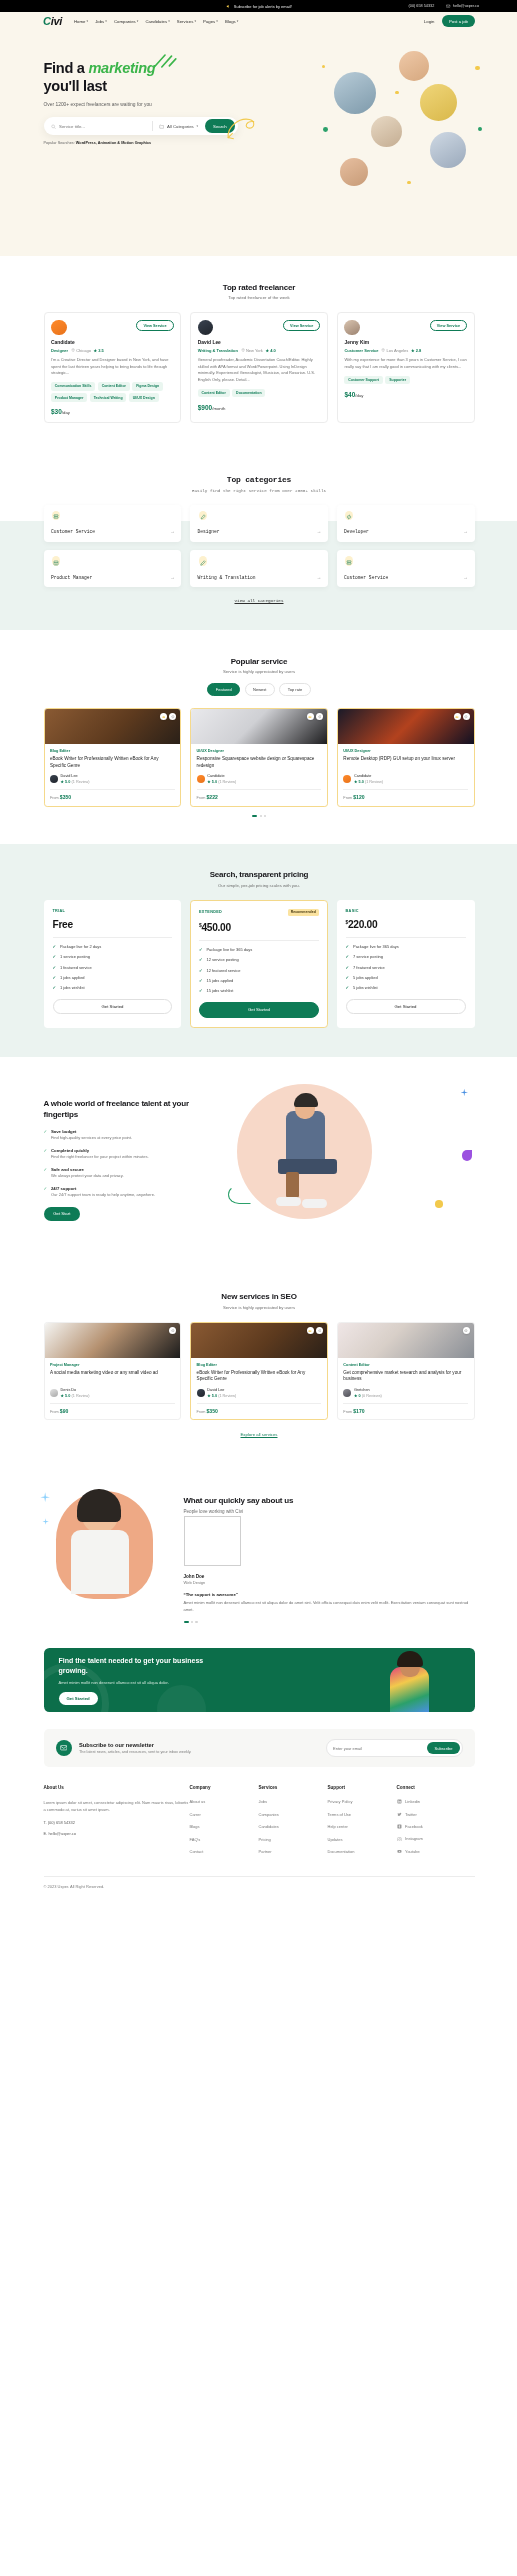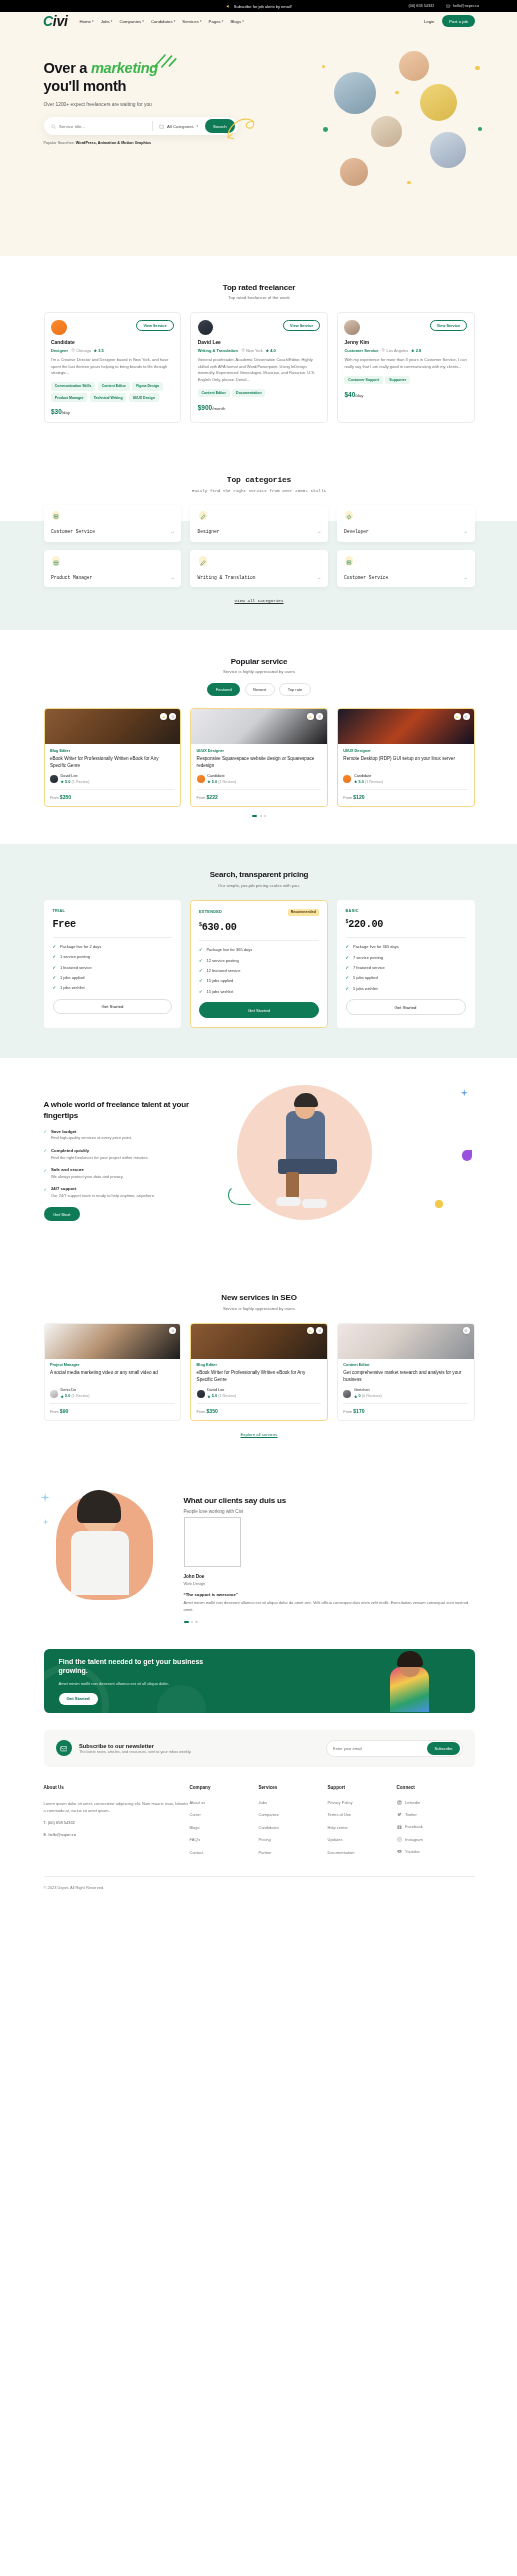--- a/index.html
+++ b/index.html
@@ -26,21 +26,21 @@
     display: flex; align-items: center; gap: 12px; font-size: 3.8px; color: #ddd;
   }
   .tb-item { display: flex; align-items: center; gap: 2.2px; }
 
   
   .nav {
     background: #FAF6EC; height: 18.3px;
     display: flex; align-items: center;
     padding: 0 43px;
   }
-  .logo { font-size: 14px; font-weight: 700; font-style: italic; letter-spacing: -0.3px; }
+  .logo { font-size: 11px; font-weight: 700; font-style: italic; letter-spacing: -0.3px; }
   .logo .c { color: #0E7B56; }
   .logo .rest { color: #17171a; }
   .nav-links { display: flex; gap: 7px; margin-left: 12px; }
   .nav-link {
     font-size: 4.3px; color: #2b2b2b; display: flex; align-items: center; gap: 1.1px;
     cursor: pointer; white-space: nowrap;
   }
   .caret { font-size: 3.2px; opacity: .75; }
   .nav-right { margin-left: auto; display: flex; align-items: center; gap: 7.5px; }
   .login { font-size: 4.3px; color: #2b2b2b; cursor: pointer; }
@@ -159,21 +159,21 @@
   .dt.on { background:#0E7B56; width:5.4px; border-radius:1.6px; }
 
   
   .pricing { background:#EBF3F0; padding: 18.3px 0 21.6px; }
   .pgrid { display:grid; grid-template-columns: repeat(3,1fr); gap:8.6px; margin-top:12px; }
   .pcard { background:#fff; border-radius:3.8px; padding:8px 8px 9.2px; border:0.5px solid transparent; }
   .pcard.rec { border-color:#F3D88A; }
   .phead { display:flex; align-items:center; justify-content:space-between; }
   .ptier { font-size:3.8px; font-weight:700; color:#0E7B56; letter-spacing:0.3px; }
   .prec { background:#FBE3A0; color:#4a3b12; font-size:3.5px; font-weight:600; padding:1.6px 3.2px; border-radius:1.6px; }
-  .pprice { font-size:10.2px; font-weight:700; color:#141414; margin-top:6px; letter-spacing:-0.3px;font-family:Liberation Mono, monospace; }
+  .pprice { font-size:10.2px; font-weight:700; color:#141414; margin-top:6px; letter-spacing:-0.3px; }
   .pprice sup { font-size:4.9px; top:-4.3px; font-weight:700; }
   .phr { height:0.5px; background:#ededed; margin:7px 0 6.5px; }
   .pfeat { display:flex; align-items:center; gap:3.8px; font-size:4px; color:#3d3d3d; margin-bottom:5.4px; }
   .chk { color:#0E7B56; font-size:4.3px; font-weight:700; }
   .pbtn { width:100%; border:0.5px solid #e0e0e0; background:#fff; color:#1f1f1f; font-size:4.3px; border-radius:10.8px; padding:4.3px 0; margin-top:3.2px; cursor:pointer; font-family:"Liberation Sans",sans-serif;}
   .pbtn.solid { background:#0E7B56; border-color:#0E7B56; color:#fff; }
 
   
   .world { position:relative; padding: 21.6px 0 25px; overflow:hidden; }
   .world-inner { width:431px; margin:0 auto; display:flex; align-items:center; }
@@ -302,22 +302,22 @@
         <path d="M4 24 L24 2" stroke="#3BB54A" stroke-width="3" stroke-linecap="round" fill="none"></path>
         <path d="M18 24 L36 4" stroke="#3BB54A" stroke-width="3" stroke-linecap="round" fill="none"></path>
         <path d="M32 22 L44 9" stroke="#3BB54A" stroke-width="3" stroke-linecap="round" fill="none"></path>
       </svg>
       <svg class="arrow-doodle" width="32" height="24" viewBox="0 0 60 44">
         <path d="M4 40 C2 20, 24 2, 44 6 C56 9, 54 24, 42 22 C34 20, 38 8, 52 10" stroke="#F2C94C" stroke-width="2" fill="none" stroke-linecap="round"></path>
         <path d="M4 40 L12 32 M4 40 L14 42" stroke="#F2C94C" stroke-width="2" fill="none" stroke-linecap="round"></path>
       </svg>
 
       <h1>
-        <span>Over a </span><span class="free">marketing</span><br>
-        <span>you'll month</span>
+        <span>Find a </span><span class="free">marketing</span><br>
+        <span>you'll last</span>
       </h1>
       <div class="hero-sub">Over 1200+ expect freelancers are waiting for you</div>
 
       <div class="searchbar">
         <div class="sb-field">
           <svg width="5.4" height="5.4" viewBox="0 0 24 24">
               <circle cx="10.5" cy="10.5" r="7" fill="none" stroke="#b5b5b5" stroke-width="2.3"></circle>
               <path d="M16 16l5 5" stroke="#b5b5b5" stroke-width="2.3" stroke-linecap="round"></path>
             </svg>
           <input placeholder="Service title..." style="">
@@ -725,21 +725,21 @@
               <span>1 jobs wishlist</span>
             </div>
           <button class="pbtn">Get Started</button>
         </div>
 
         <div class="pcard rec">
           <div class="phead">
             <span class="ptier">EXTENDED</span>
             <span class="prec">Recommended</span>
           </div>
-          <div class="pprice"><sup>$</sup><span>630.00</span></div>
+          <div class="pprice"><sup>$</sup><span>450.00</span></div>
           <div class="phr"></div>
           <div class="pfeat">
               <span class="chk">✓</span>
               <span>Package live for 365 days</span>
             </div>
           <div class="pfeat">
               <span class="chk">✓</span>
               <span>12 service posting</span>
             </div>
           <div class="pfeat">
@@ -958,21 +958,21 @@
     <div class="testi-inner">
       <div class="testi-photo">
         <div style="position:absolute; left:12px; top:14px; width:97px; height:108px; background:#EEA985; border-radius:49px 49px 38px 38px;"></div>
         <div style="position:absolute; left:38px; top:17px; width:36px; height:39px; background:#F0C09B; border-radius:50% 50% 45% 45%;"></div>
         <div style="position:absolute; left:33px; top:12px; width:44px; height:33px; background:#2B2622; border-radius:21.6px 21.6px 5.4px 5.4px;"></div>
         <div style="position:absolute; left:27px; top:53px; width:58px; height:64px; background:#F4F4F2; border-radius:9.7px 9.7px 0 0;"></div>
         <div style="position:absolute; left:-3.2px; top:15px; width:9.7px; height:9.7px; background:#8ED1FC; clip-path:polygon(50% 0,58% 42%,100% 50%,58% 58%,50% 100%,42% 58%,0 50%,42% 42%);"></div>
         <div style="position:absolute; left:-1.1px; top:41px; width:6.5px; height:6.5px; background:#8ED1FC; clip-path:polygon(50% 0,58% 42%,100% 50%,58% 58%,50% 100%,42% 58%,0 50%,42% 42%);"></div>
       </div>
       <div class="testi-right">
-        <h2>What our clients say duis us</h2>
+        <h2>What our quickly say about us</h2>
         <div class="testi-sub">People love working with Civi</div>
         <div class="testi-card"></div>
         <div class="t-name">John Doe</div>
         <div class="t-role">Web Design</div>
         <div class="t-quote">“The support is awesome”</div>
         <div class="t-body">Amet minim mollit non deserunt ullamco est sit aliqua dolor do amet sint. Velit officia consequat duis enim velit mollit. Exercitation veniam consequat sunt nostrud amet.</div>
         <div class="t-dots">
           <span class="dt on"></span>
           <span class="dt"></span>
           <span class="dt"></span>

